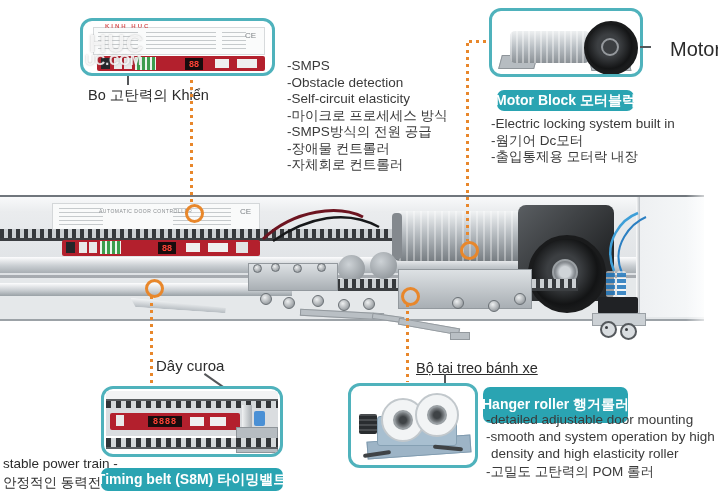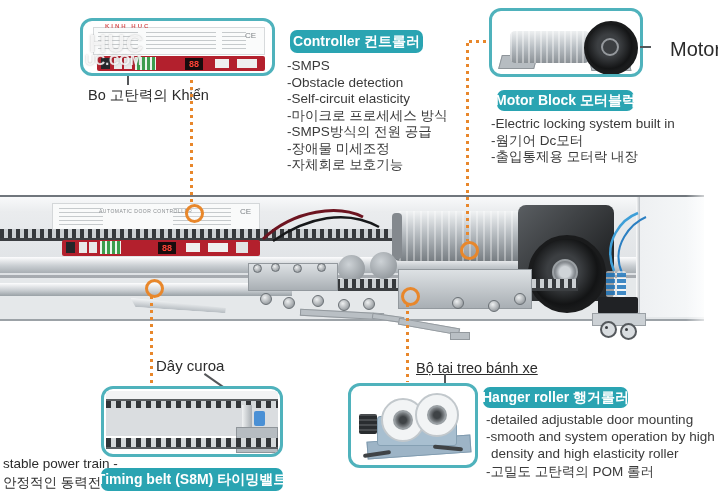--- a/index.html
+++ b/index.html
@@ -159,29 +159,28 @@
       <div class="rs-w3" style="left:118px;"></div>
         <div class="rs-w4" style="left:140px;"></div>
     </div>
     <div class="wm-top">KINH HUC</div>
     <div class="wm-big">HUC</div>
     <div class="wm-com">UC.COM</div>
   </div>
   <div class="tick" style="left:127px;top:76px;width:2px;height:9px;"></div>
   <div class="lbl" style="left:88px;top:86px;">Bo 고탄력의 Khiển</div>
 
-  <div class="badge" style="left:290px;top:30px;width:133px;height:23px;font-size:14px;">Controller 컨트롤러</div>
   <div class="list" style="left:287px;top:58px;">
     <div>-SMPS</div>
     <div>-Obstacle detection</div>
     <div>-Self-circuit elasticity</div>
     <div>-마이크로 프로세세스 방식</div>
     <div>-SMPS방식의 전원 공급</div>
-    <div>-장애물 미세조정</div>
-    <div>-자체회로 보호기능</div>
+    <div>-장애물 컨트롤러</div>
+    <div>-자체회로 컨트롤러</div>
   </div>
 
   <div class="pbox" style="left:489px;top:8px;width:148px;height:63px;">
     <div class="m-foot" style="left:8px;top:44px;width:34px;height:12px;transform:skewX(-15deg);"></div>
     <div class="m-foot" style="left:98px;top:46px;width:38px;height:12px;transform:skewX(12deg);"></div>
     <div class="m-cyl"></div>
     <div class="m-disc"></div>
     <div class="m-hub"></div>
   </div>
   <div class="tick" style="left:640px;top:46px;width:11px;height:2px;"></div>
@@ -285,20 +284,26 @@
   <div class="marker" style="left:401px;top:287px;"></div>
   <div class="vdots" style="left:406px;top:304px;height:78px;"></div>
 
   <div class="lbl" style="left:156px;top:357px;font-size:15px;">Dây curoa</div>
   <div class="tick" style="left:205px;top:373px;width:24px;height:2px;transform:rotate(35deg);transform-origin:left top;"></div>
 
   <div class="pbox" style="left:101px;top:386px;width:176px;height:65px;">
     <div class="t-sticker"></div>
     <div class="t-teeth" style="top:10px;border-top:2px solid #595d60;"></div>
     <div class="t-mid"></div>
+    <div class="t-red">
+      <div class="rs-w1" style="left:6px;"></div>
+      <div class="t-disp">8888</div>
+      <div class="rs-w3" style="left:80px;top:4px;"></div>
+      <div class="rs-w4" style="left:100px;top:4px;width:16px;"></div>
+    </div>
     <div class="t-post"></div>
     <div class="t-blue"></div>
     <div class="t-gray"></div>
     <div class="t-teeth" style="top:49px;border-bottom:2px solid #595d60;"></div>
   </div>
 
   <div class="lbl" style="left:3px;top:456px;font-size:13.5px;">stable power train -</div>
   <div class="lbl" style="left:3px;top:474px;font-size:13.5px;">안정적인 동력전달  -</div>
   <div class="badge" style="left:101px;top:468px;width:182px;height:23px;font-size:14px;">Timing belt (S8M) 타이밍밸트</div>
 
@@ -312,21 +317,21 @@
     <div class="h-roller" style="left:30px;top:12px;">
         <div class="h-ring"></div>
       </div>
     <div class="h-roller" style="left:64px;top:7px;">
         <div class="h-ring"></div>
       </div>
     <div class="h-wrench" style="left:12px;top:66px;width:28px;transform:rotate(-8deg);"></div>
     <div class="h-wrench" style="left:82px;top:60px;width:30px;transform:rotate(6deg);"></div>
   </div>
 
-  <div class="badge" style="left:483px;top:387px;width:145px;height:21px;font-size:14px;">Hanger roller 행거롤러</div>
+  <div class="badge" style="left:483px;top:387px;width:145px;height:36px;font-size:14px;">Hanger roller 행거롤러</div>
   <div class="list wide" style="left:486px;top:411px;">
     <div>-detailed adjustable door mounting</div>
     <div>-smooth and system operation by high</div>
     <div style="padding-left:5px;"> density and high elasticity roller</div>
     <div>-고밀도 고탄력의 POM 롤러</div>
   </div>
 
 </div>
 
 </body></html>

